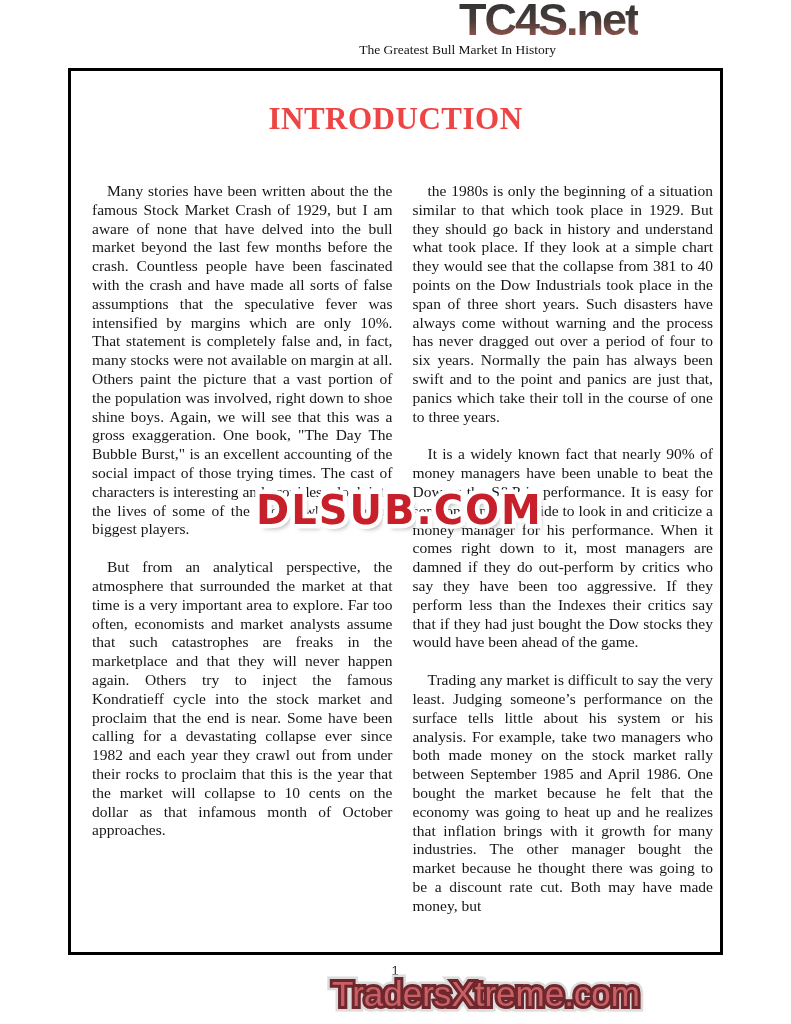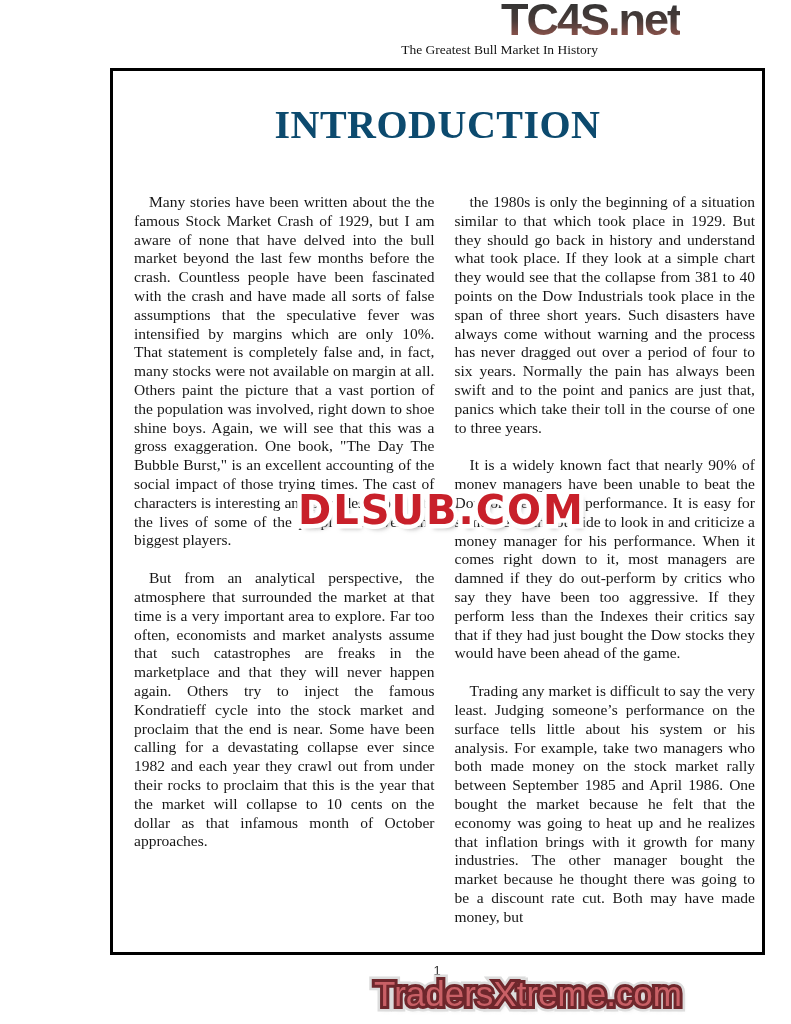--- a/index.html
+++ b/index.html
@@ -3,21 +3,21 @@
 <meta charset="utf-8">
 <style>
   html, body {
     margin: 0; padding: 0;
     width: 791px; height: 1024px;
     background: #ffffff;
     overflow: hidden;
     position: relative;
     font-family: "Liberation Serif", serif;
   }
-  .stage { position: absolute; inset: 0; width: 643px; height: 1024px; margin-left: 42px; }
+  .stage { position: absolute; inset: 0; width: 643px; height: 1024px; }
 
   
   .tc4s-logo {
     position: absolute; top: -6px; right: 5px;
     font-family: "Liberation Sans", sans-serif;
     font-weight: 800; font-size: 45px; letter-spacing: -2px;
     background: linear-gradient(180deg, #343434 18%, #4a3c39 52%, #8e544c 82%, #9b5a50 100%);
     -webkit-background-clip: text; background-clip: text;
     color: transparent;
     white-space: nowrap;
@@ -33,22 +33,22 @@
     position: absolute; left: 68px; top: 68px;
     width: 655px; height: 887px;
     border: 3px solid #000;
     box-sizing: border-box;
     background: #fff;
   }
   .page-title {
     margin: 30px 0 0 0;
     text-align: center;
     font-family: "Liberation Serif", serif;
-    font-weight: 700; font-size: 40px; letter-spacing: 0.5px;
-    color: #0c4a6e;
+    font-weight: 700; font-size: 31px; letter-spacing: 0.5px;
+    color: #ef4444;
   }
   .columns {
     display: flex; gap: 20px;
     padding: 45px 7px 0 21px;
     box-sizing: border-box;
   }
   .col {
     width: 50%;
     font-family: "Liberation Serif", serif;
     font-size: 15.5px; line-height: 18.8px;

